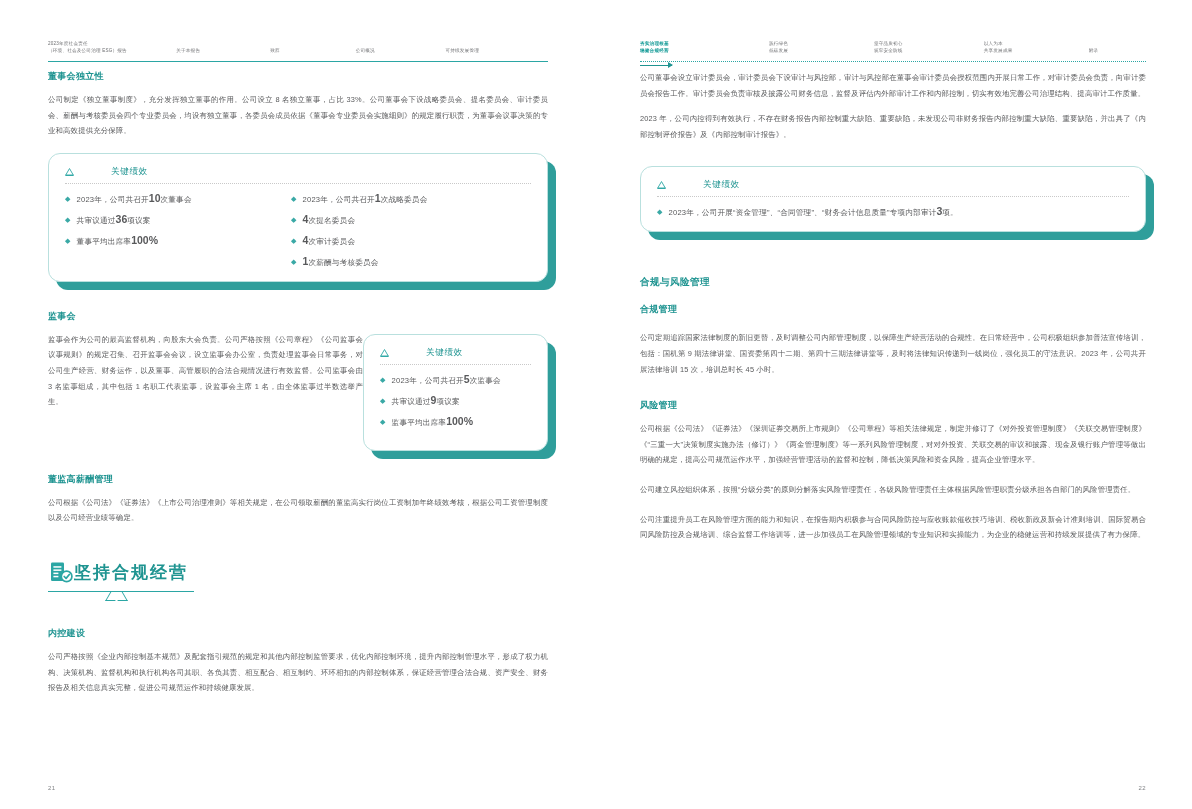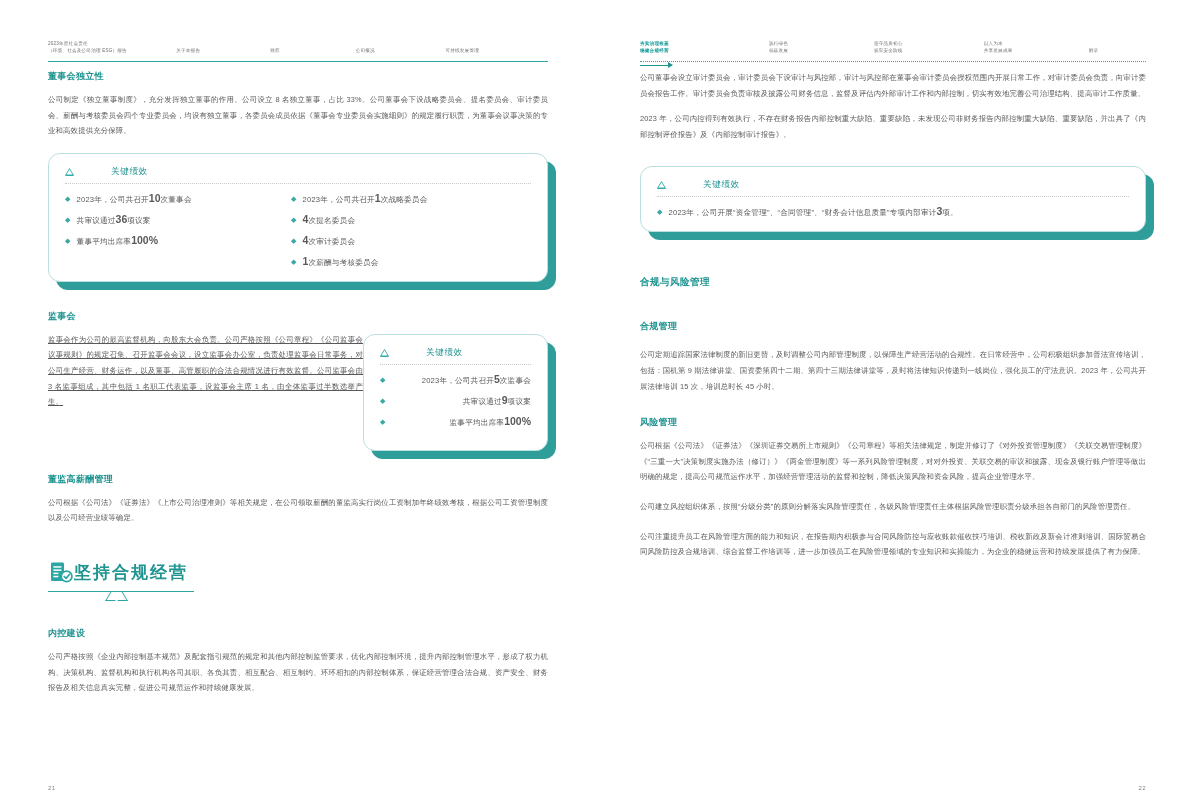--- a/index.html
+++ b/index.html
@@ -44,21 +44,21 @@
     margin:0 0 9px 0;color:#1f9491;font-size:9px;font-weight:bold;letter-spacing:.3px;
   }
   h3.sub.gap{margin-top:22px;}
   h2.grp{
     margin:0 0 8px 0;color:#1f9491;font-size:9.6px;font-weight:bold;letter-spacing:.4px;
   }
   p.body{
     margin:0 0 10px 0;font-size:7.4px;line-height:15.6px;color:#58595b;
     text-align:justify;letter-spacing:.15px;
   }
-  p.body:last-child{margin-bottom:16px;text-decoration:underline;}
+  p.body:last-child{margin-bottom:16px;}
 
   
   .section-title{margin:34px 0 26px 0;position:relative;}
   .section-title .row{display:flex;align-items:center;}
   .section-title .ttl{
     color:#1f9491;font-size:17px;font-weight:bold;letter-spacing:2px;
   }
   .section-title .deco{position:relative;margin-top:5px;height:10px;width:190px;}
   .section-title .deco .line{
     position:absolute;left:0;top:0;width:146px;height:1.4px;background:#2ba6a4;
@@ -96,21 +96,21 @@
     display:flex;align-items:flex-start;gap:6px;margin-bottom:9px;
     font-size:7.6px;line-height:10px;color:#58595b;letter-spacing:.2px;
   }
   .kpi-li:last-child{margin-bottom:0;}
   .kpi-li .dot{
     color:#3aa9a6;font-size:7px;line-height:10px;flex:0 0 auto;transform:translateY(.5px);
   }
   .kpi-li .txt b{font-size:10.5px;font-weight:bold;color:#58595b;letter-spacing:0;}
 
   
-  .kpi.small .kpi-li{margin-bottom:9px;justify-content:space-between;}
+  .kpi.small .kpi-li{margin-bottom:9px;}
 
   
   .tri{width:9px;height:8px;position:relative;flex:0 0 auto;}
   .tri svg{display:block;}
 
   
   .row-split{display:flex;align-items:flex-start;}
   .row-split .col-txt{flex:1 1 55%;}
   .row-split .col-card{flex:0 0 185px;padding-top:18px;}
 
@@ -297,21 +297,21 @@
         </div>
         <div class="kpi-rule"></div>
         <div class="kpi-li">
             <span class="dot">◆</span>
             <span class="txt"><span>2023年，公司开展“资金管理”、“合同管理”、“财务会计信息质量”专项内部审计</span><b>3</b><span>项。</span></span>
           </div>
       </div>
     </div>
 
     <h2 class="grp" style="margin-top:44px;">合规与风险管理</h2>
-    <h3 class="sub" style="margin-top:31px;">合规管理</h3>
+    <h3 class="sub" style="margin-top:14px;">合规管理</h3>
     <p class="body" style="margin-top:14px;">公司定期追踪国家法律制度的新旧更替，及时调整公司内部管理制度，以保障生产经营活动的合规性。在日常经营中，公司积极组织参加普法宣传培训，包括：国机第 9 期法律讲堂、国资委第四十二期、第四十三期法律讲堂等，及时将法律知识传递到一线岗位，强化员工的守法意识。2023 年，公司共开展法律培训 15 次，培训总时长 45 小时。</p>
 
     <h3 class="sub" style="margin-top:22px;">风险管理</h3>
     <p class="body">公司根据《公司法》《证券法》《深圳证券交易所上市规则》《公司章程》等相关法律规定，制定并修订了《对外投资管理制度》《关联交易管理制度》《“三重一大”决策制度实施办法（修订）》《两金管理制度》等一系列风险管理制度，对对外投资、关联交易的审议和披露、现金及银行账户管理等做出明确的规定，提高公司规范运作水平，加强经营管理活动的监督和控制，降低决策风险和资金风险，提高企业管理水平。</p>
     <p class="body" style="margin-top:14px;">公司建立风控组织体系，按照“分级分类”的原则分解落实风险管理责任，各级风险管理责任主体根据风险管理职责分级承担各自部门的风险管理责任。</p>
     <p class="body" style="margin-top:14px;">公司注重提升员工在风险管理方面的能力和知识，在报告期内积极参与合同风险防控与应收账款催收技巧培训、税收新政及新会计准则培训、国际贸易合同风险防控及合规培训、综合监督工作培训等，进一步加强员工在风险管理领域的专业知识和实操能力，为企业的稳健运营和持续发展提供了有力保障。</p>
 
     <div class="folio r">22</div>
   </div>
 

